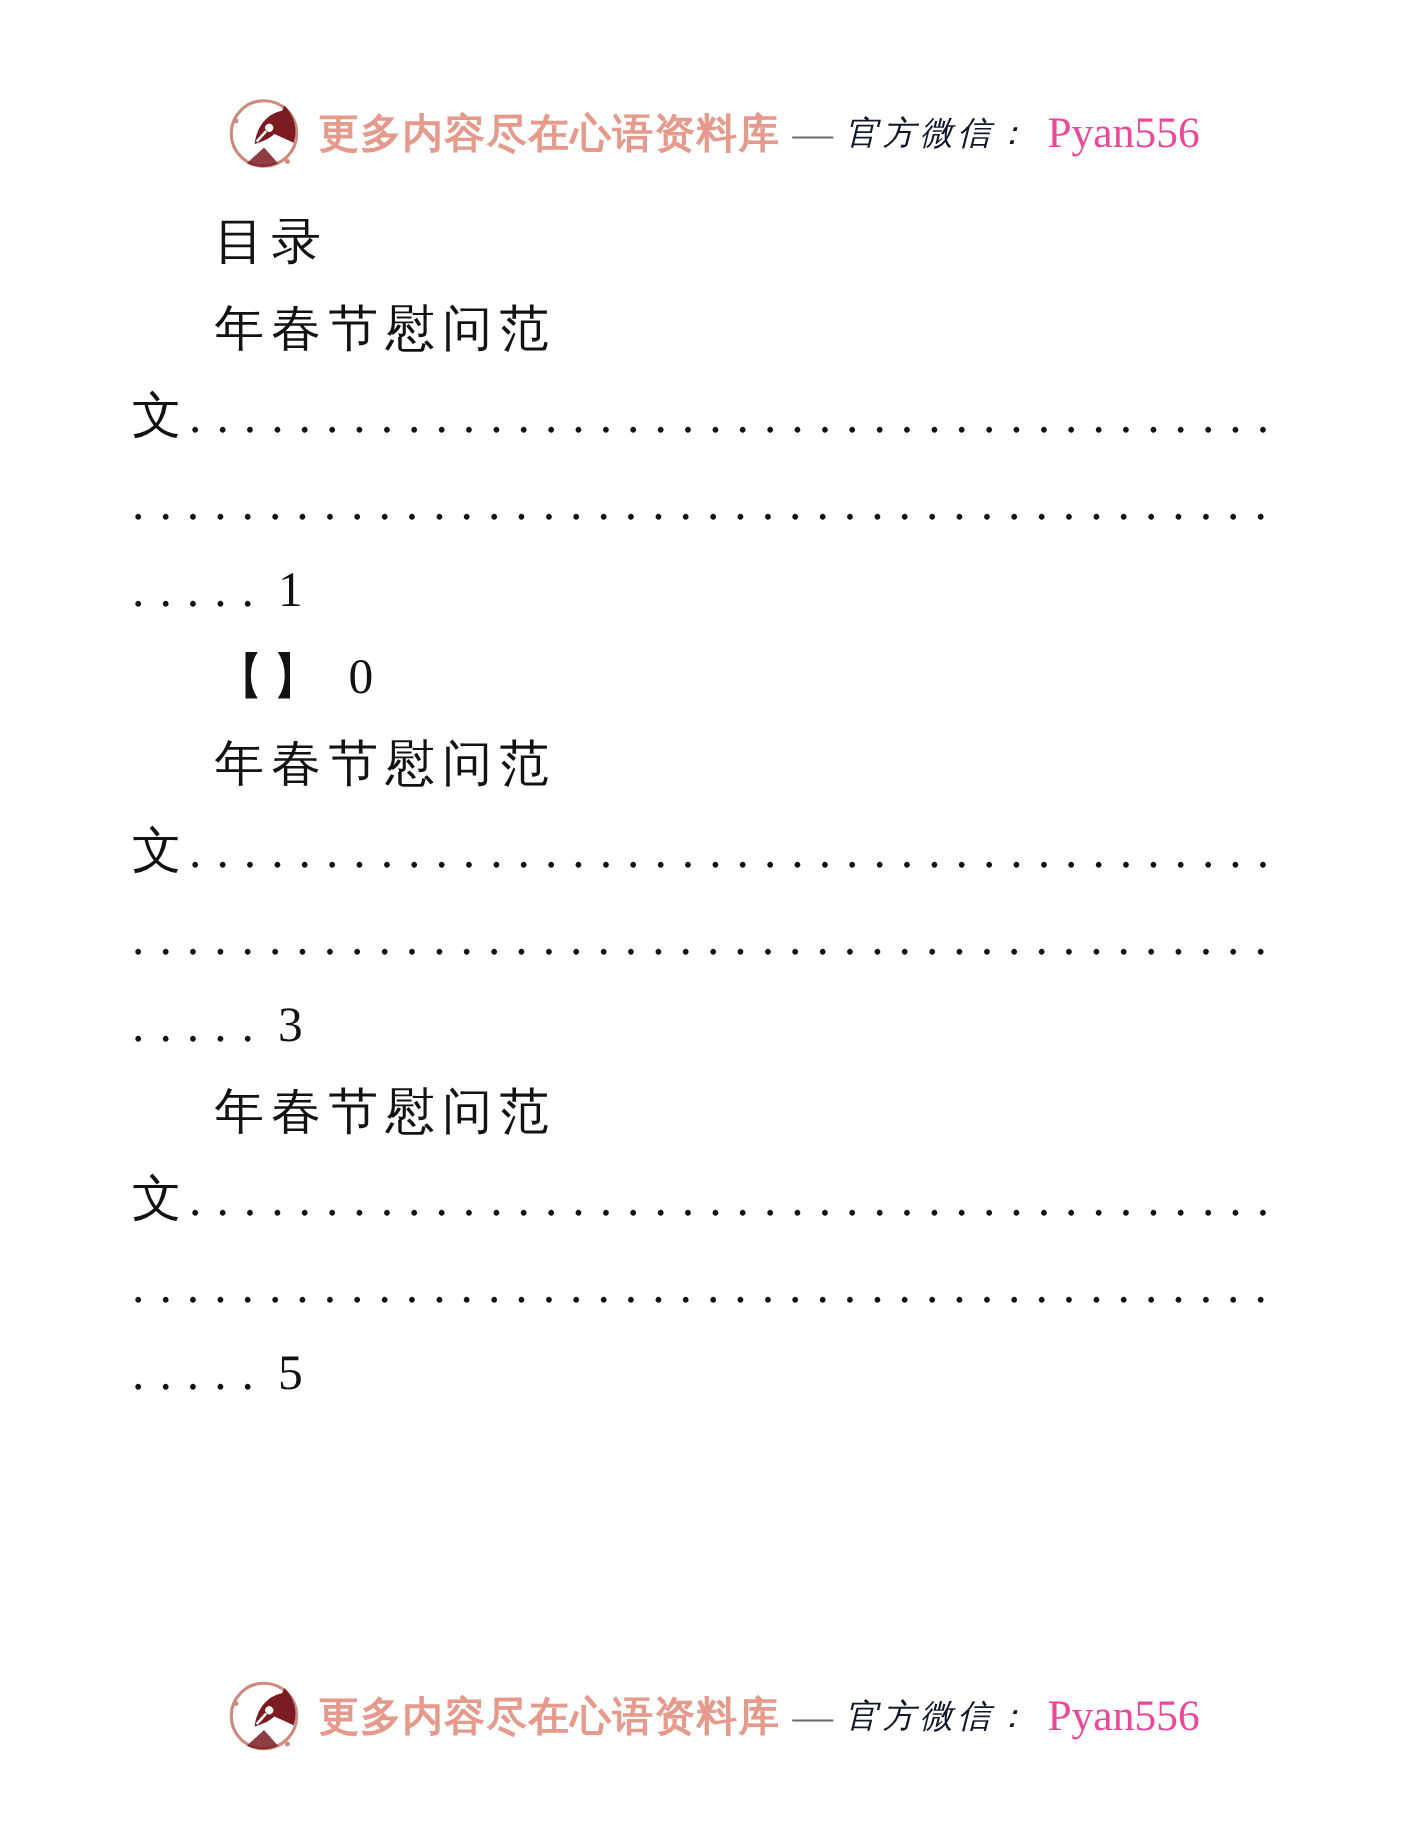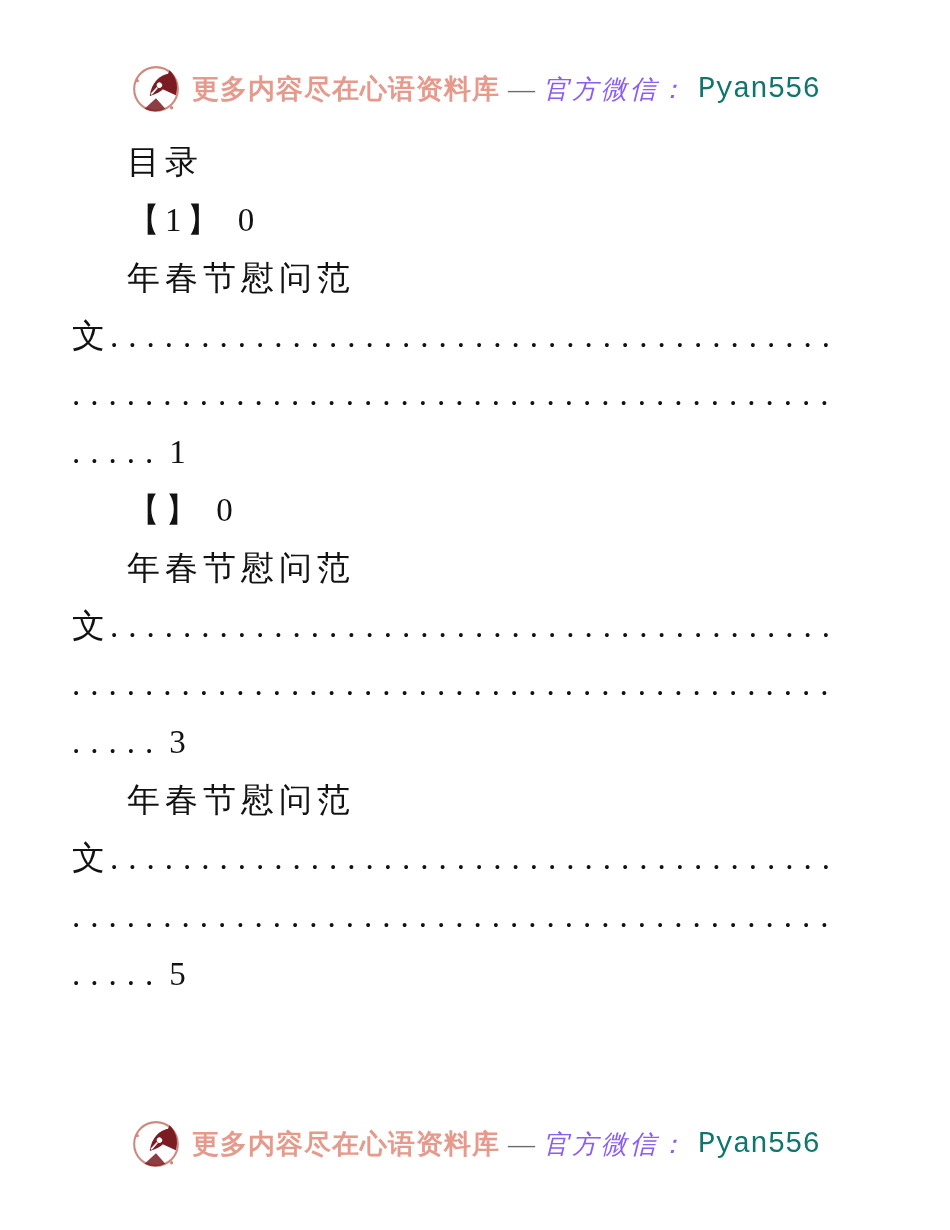--- a/index.html
+++ b/index.html
@@ -33,36 +33,36 @@
     font-weight: bold;
     letter-spacing: 1px;
     color: #e59a8c;
   }
   .banner .sep {
     font-size: 27px;
     color: #6c6c6c;
     margin: 0 -2px;
   }
   .banner .wx-label {
-    font-size: 26px;
+    font-size: 22px;
     font-style: italic;
-    color: #8b5cf6;
+    color: #0f172a;
     letter-spacing: 3px;
   }
   .banner .wx-id {
-    font-family: Liberation Mono, monospace;
+    font-family: Liberation Serif, serif;
     font-size: 29px;
-    color: #0f766e;
+    color: #ec4899;
   }
 
   
   .content {
     position: absolute;
     top: 133px;
-    left: 72px;
+    left: 88px;
     width: 765px;
   }
   .line {
     height: 58px;
     line-height: 58px;
     font-size: 33px;
     letter-spacing: 5px;
     white-space: nowrap;
     overflow: hidden;
   }
@@ -96,23 +96,20 @@
     <span class="wx-label">官方微信：</span>
     <span class="wx-id">Pyan556</span>
   </div>
 
   <div class="content">
 
     <div class="line indent">
       <span class="lead">目录</span>
     </div>
 
-    <div class="line indent">
-      <span class="lead">【1】 0</span>
-    </div>
     <div class="line indent">
       <span class="lead">年春节慰问范</span>
     </div>
     <div class="line">
       <span class="lead">文</span><span class="dots">...........................................</span>
     </div>
     <div class="line">
       <span class="dots">............................................</span>
     </div>
     <div class="line">

